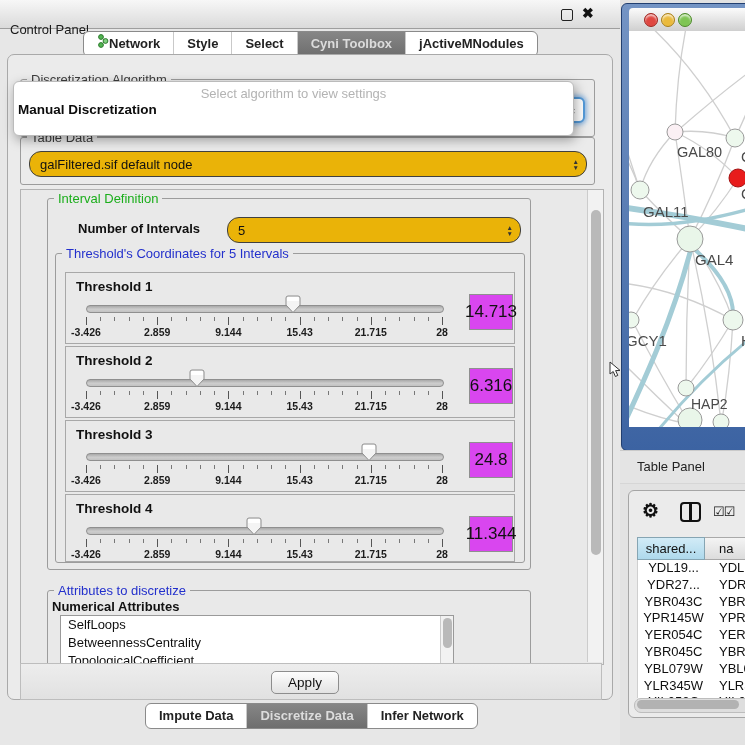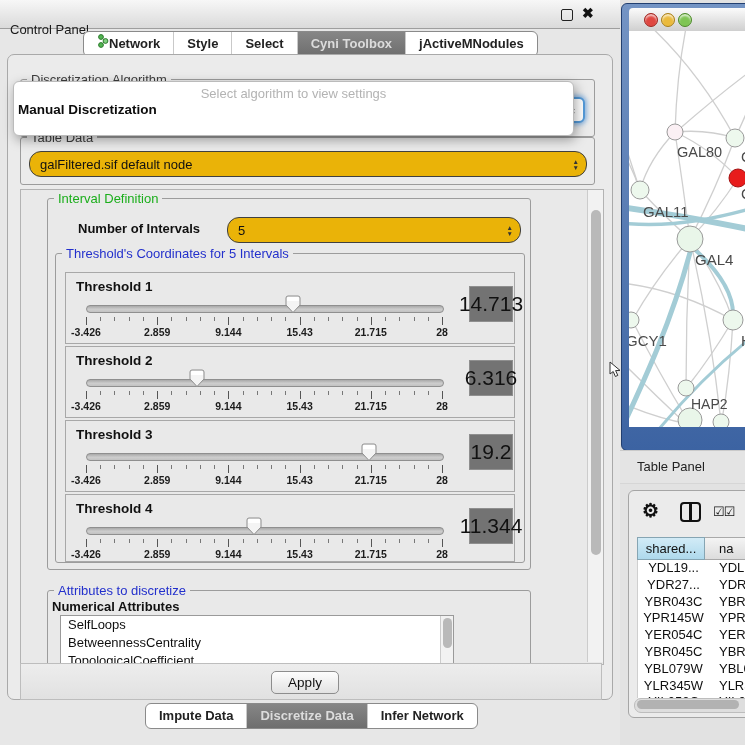--- a/index.html
+++ b/index.html
@@ -52,22 +52,22 @@
   .row-label{position:absolute;left:10px;top:6px;font-size:13.5px;font-weight:bold;color:#111}
   .slider-zone{position:absolute;left:20px;top:28px;width:358px;height:40px}
   .track{position:absolute;left:0;top:4px;width:356px;height:6px;border:1px solid #8f8f8f;border-radius:4px;
     background:linear-gradient(180deg,#a9a9a9,#cdcdcd 55%,#c2c2c2)}
   .thumb{position:absolute;top:-6px;width:16px;height:19px}
   .ticks{position:absolute;left:0;top:16px;width:356px;height:9px}
   .tick{position:absolute;top:0;width:1px;background:#555}
   .tick.major{height:8px}.tick.minor{height:4px;background:#777}
   .tick-labels{position:absolute;left:0;top:25px;width:356px;height:12px}
   .tick-label{position:absolute;transform:translateX(-50%);font-size:10.5px;font-weight:600;color:#1c1c1c;white-space:nowrap}
-  .value-box{position:absolute;left:403px;top:13px;width:42px;height:34px;background:#737373;border:1px solid #8f8f8f;
-    font-size:21px;color:#111;display:flex;align-items:center;justify-content:center}
+  .value-box{position:absolute;left:403px;top:21px;width:42px;height:34px;background:#d946ef;border:1px solid #8f8f8f;
+    font-size:17px;color:#111;display:flex;align-items:center;justify-content:center}
   
   .attr-list{position:absolute;left:12px;top:24px;width:392px;height:52px;background:#fff;border:1px solid #9a9a9a;overflow:hidden}
   .list-item{font-size:13px;color:#101010;height:18px;line-height:18px;padding-left:7px}
   
   .applybar{left:12px;top:608px;width:580px;height:35px;background:linear-gradient(#ededed,#e1e1e1);border:1px solid #bdbdbd}
   .apply-btn{position:absolute;left:250px;top:7px;width:66px;height:21px;border:1px solid #8d8d8d;border-radius:5px;
     background:linear-gradient(#fdfdfd,#e2e2e2);font-size:13.5px;color:#111;display:flex;align-items:center;justify-content:center}
   
   .right-bg{left:620px;top:0;width:125px;height:745px;background:#e2e2e2}
   .net-frame{left:621px;top:3px;width:130px;height:446px;border:1px solid #223f70;border-radius:6px 0 0 6px;
@@ -312,21 +312,21 @@
                   <span class="tick-label" style="left: 40%;">9.144</span>
                   <span class="tick-label" style="left: 60%;">15.43</span>
                   <span class="tick-label" style="left: 80%;">21.715</span>
                   <span class="tick-label" style="left: 100%;">28</span>
                 </div>
               <div class="thumb" style="left: calc(78.9983% - 8px);"><svg width="16" height="19" viewBox="0 0 16 19">
                     <path d="M3 1 H13 Q15 1 15 3 V10 L8 17.5 L1 10 V3 Q1 1 3 1 Z" fill="#f4f4f4" stroke="#8e8e8e" stroke-width="1"></path>
                     <path d="M3 2 H13 Q14 2 14 3.5 V6 H2 V3.5 Q2 2 3 2 Z" fill="#ffffff"></path>
                   </svg></div>
             </div>
-            <div class="value-box">19.2</div>
+            <div class="value-box">24.8</div>
           </div>
 
           <div class="slider-row" style="top:240px;height:66px">
             <span class="row-label">Threshold 4</span>
             <div class="slider-zone">
               <div class="track"></div>
               <div class="ticks">
                   <span class="tick major" style="left: 0%;"></span>
                   <span class="tick minor" style="left: 4%;"></span>
                   <span class="tick minor" style="left: 8%;"></span>

